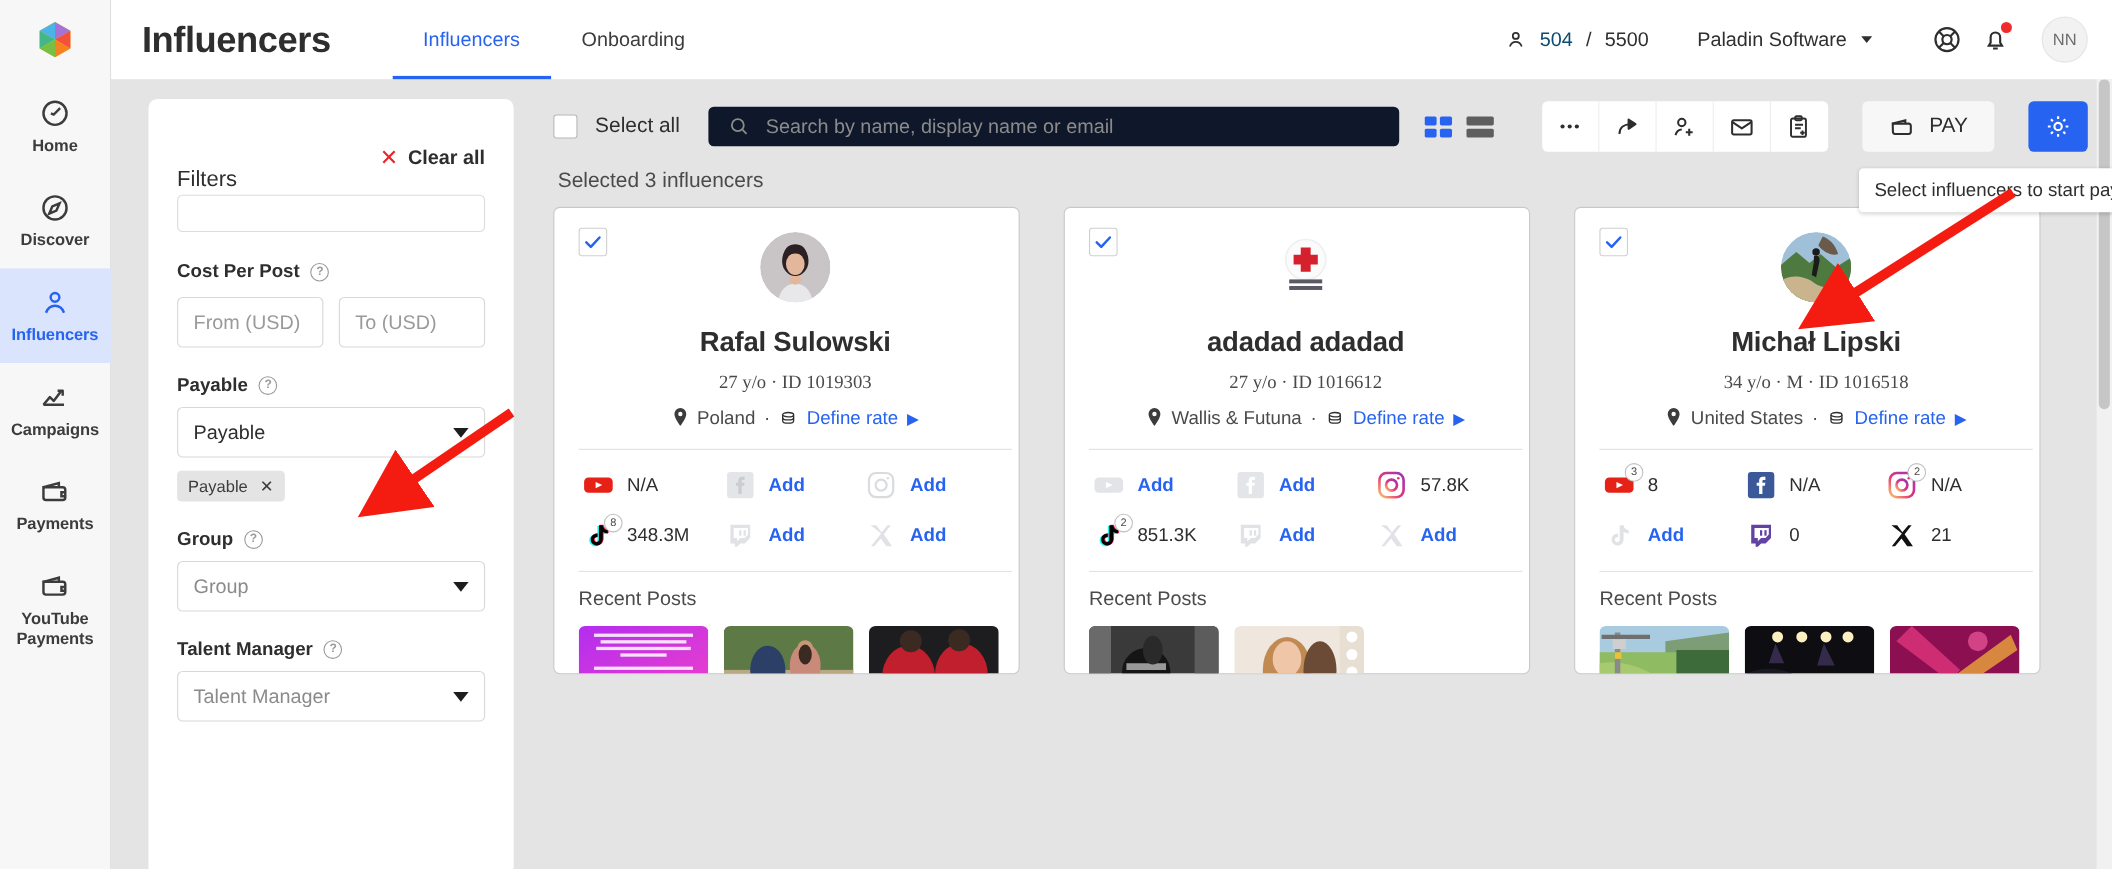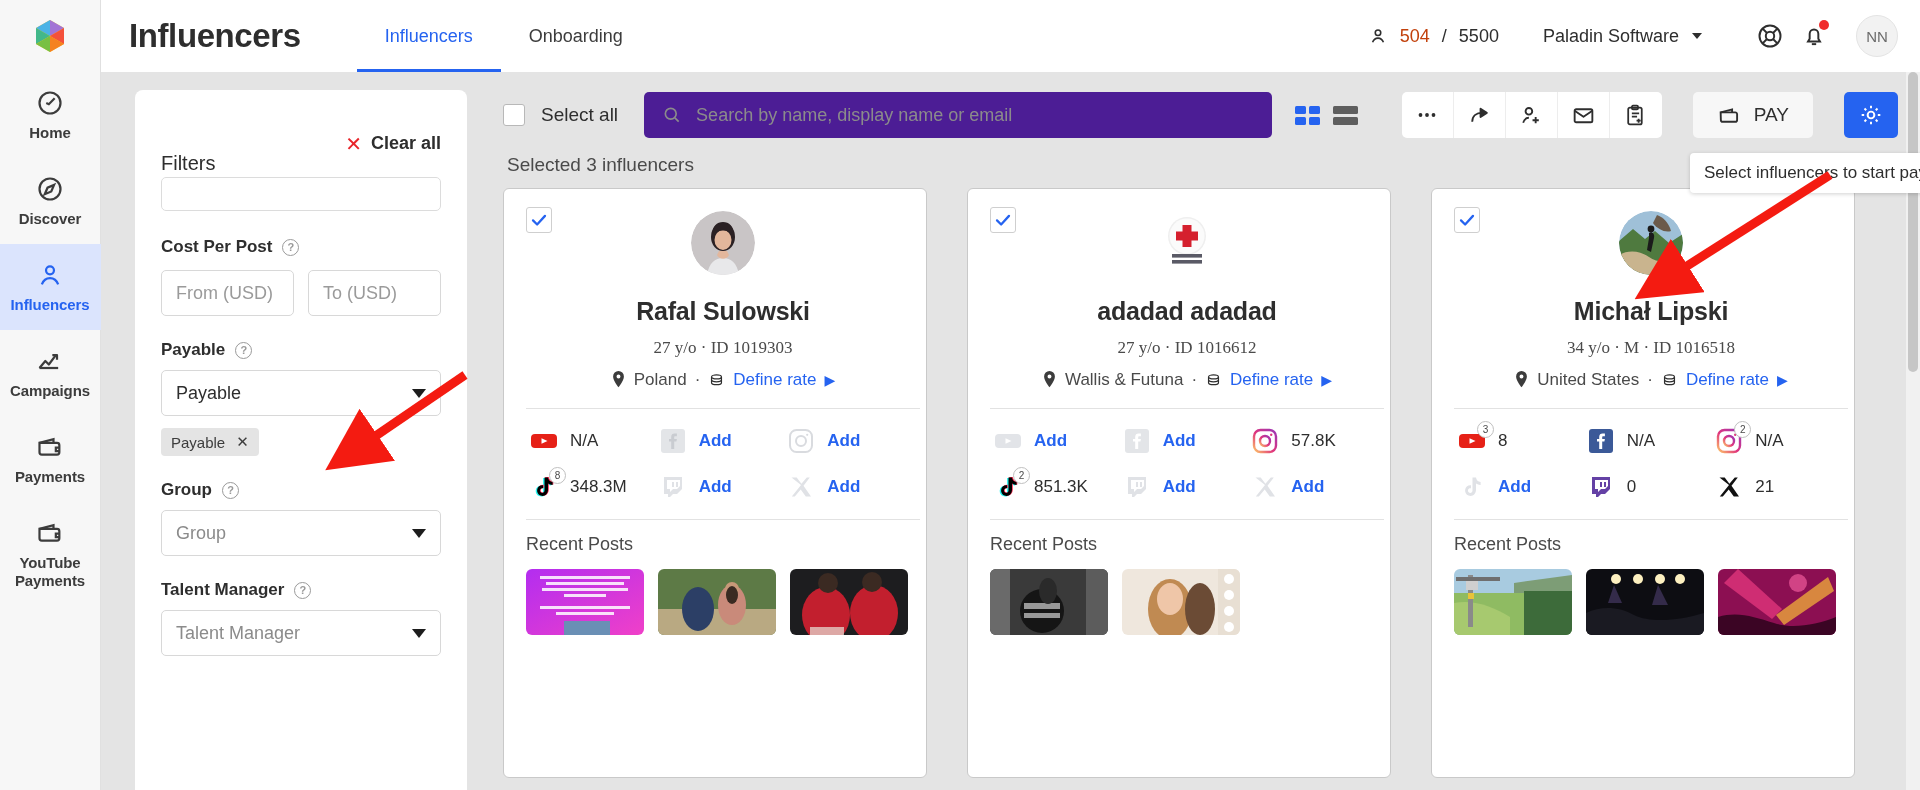--- a/index.html
+++ b/index.html
@@ -42,21 +42,21 @@
   .tab {
     display:flex; align-items:center; padding: 0 28px; font-size: 18px;
     color: #3c3c3c; cursor: pointer; position: relative;
   }
   .tab.active { color: #2563f0; }
   .tab.active:after {
     content:""; position:absolute; left:0; right:0; bottom:0; height:3px; background:#2563f0;
   }
   .top-right { margin-left: auto; display: flex; align-items: center; gap: 0; }
   .seat-count { display:flex; align-items:center; gap: 12px; font-size: 18px; color:#2e2e2e; margin-right: 44px;}
-  .seat-count .num { color: #c2410c; }
+  .seat-count .num { color: #0c4a6e; }
   .org { font-size: 18px; color: #2e2e2e; display:flex; align-items:center; gap:13px; cursor:pointer; margin-right: 46px;}
   .caret-down { width:0; height:0; border-left:5px solid transparent; border-right:5px solid transparent; border-top:6px solid #2e2e2e; }
   .icon-btn { width: 44px; height: 44px; display:flex; align-items:center; justify-content:center; cursor:pointer; position:relative; }
   .bell-dot { position:absolute; top:6px; right:7px; width:10px; height:10px; border-radius:50%; background:#f02b2b; }
   .avatar-nn {
     width: 42px; height:42px; border-radius:50%; background:#f2f2f2; border:1px solid #e4e4e4;
     display:flex; align-items:center; justify-content:center; font-size:15px; color:#6b6b6b; margin-left:20px;
   }
 
   
@@ -98,21 +98,21 @@
     font-size:15px; color:#3c3c3c; cursor:pointer;
   }
   .chip .cx { font-size:15px; color:#3c3c3c; }
 
   
   .main { flex:1; min-width:0; padding: 0 0 0 36px; display:flex; flex-direction:column; }
   .toolbar { display:flex; align-items:center; height: 50px; padding-right: 22px; }
   .selectall { display:flex; align-items:center; gap:16px; font-size:19px; color:#2e2e2e; cursor:pointer; }
   .cbox { width:22px; height:22px; border:1.6px solid #b8b8b8; border-radius:3px; background:#fff; }
   .search {
-    margin-left: 26px; width: 628px; height: 46px; background:#4c1d95; border-radius:5px;
+    margin-left: 26px; width: 628px; height: 36px; background:#0f172a; border-radius:5px;
     display:flex; align-items:center; gap:14px; padding: 0 18px; font-size:18px; color:#8b8b8b;
   }
   .tb-right { margin-left:auto; display:flex; align-items:center; gap:17px; }
   .viewtoggle { display:flex; gap:12px; margin-right: 26px; }
   .vt { width:26px; height:22px; cursor:pointer; display:flex; }
   .act-group { display:flex; background:#fff; border-radius:5px; overflow:hidden; height:46px; margin-right:14px; }
   .act {
     width:52px; height:46px; display:flex; align-items:center; justify-content:center; cursor:pointer;
     border-right:1px solid #ededed;
   }
@@ -124,21 +124,21 @@
   .gear-btn {
     width:54px; height:46px; background:#2563f0; border-radius:5px; display:flex;
     align-items:center; justify-content:center; cursor:pointer;
   }
   .sel-count { font-size:19px; color:#4a4a4a; padding: 14px 0 12px 4px; }
 
   
   .cards { display:flex; gap: 40px; }
   .card {
     width: 424px; min-width:424px; background:#fff; border:1px solid #c9c9c9; border-radius:6px;
-    height: 590px; position:relative; padding: 18px 6px 0 22px; overflow:hidden;
+    height: 425px; position:relative; padding: 18px 6px 0 22px; overflow:hidden;
   }
   .card-check {
     position:absolute; left:22px; top:18px; width:26px; height:26px; border:1.5px solid #cfcfcf;
     border-radius:3px; background:#fff; display:flex; align-items:center; justify-content:center; cursor:pointer;
   }
   .card-check svg { width:18px; height:18px; }
   .pfp { width: 64px; height:64px; border-radius:50%; margin: 4px auto 0 auto; overflow:hidden; position:relative; }
   .name { text-align:center; font-size:25px; font-weight:700; color:#2e2e2e; margin-top: 22px; letter-spacing:-0.2px;}
   .meta { text-align:center; font-size:17px; color:#4a4a4a; margin-top:12px;font-family:Liberation Serif, serif; }
   .loc {

